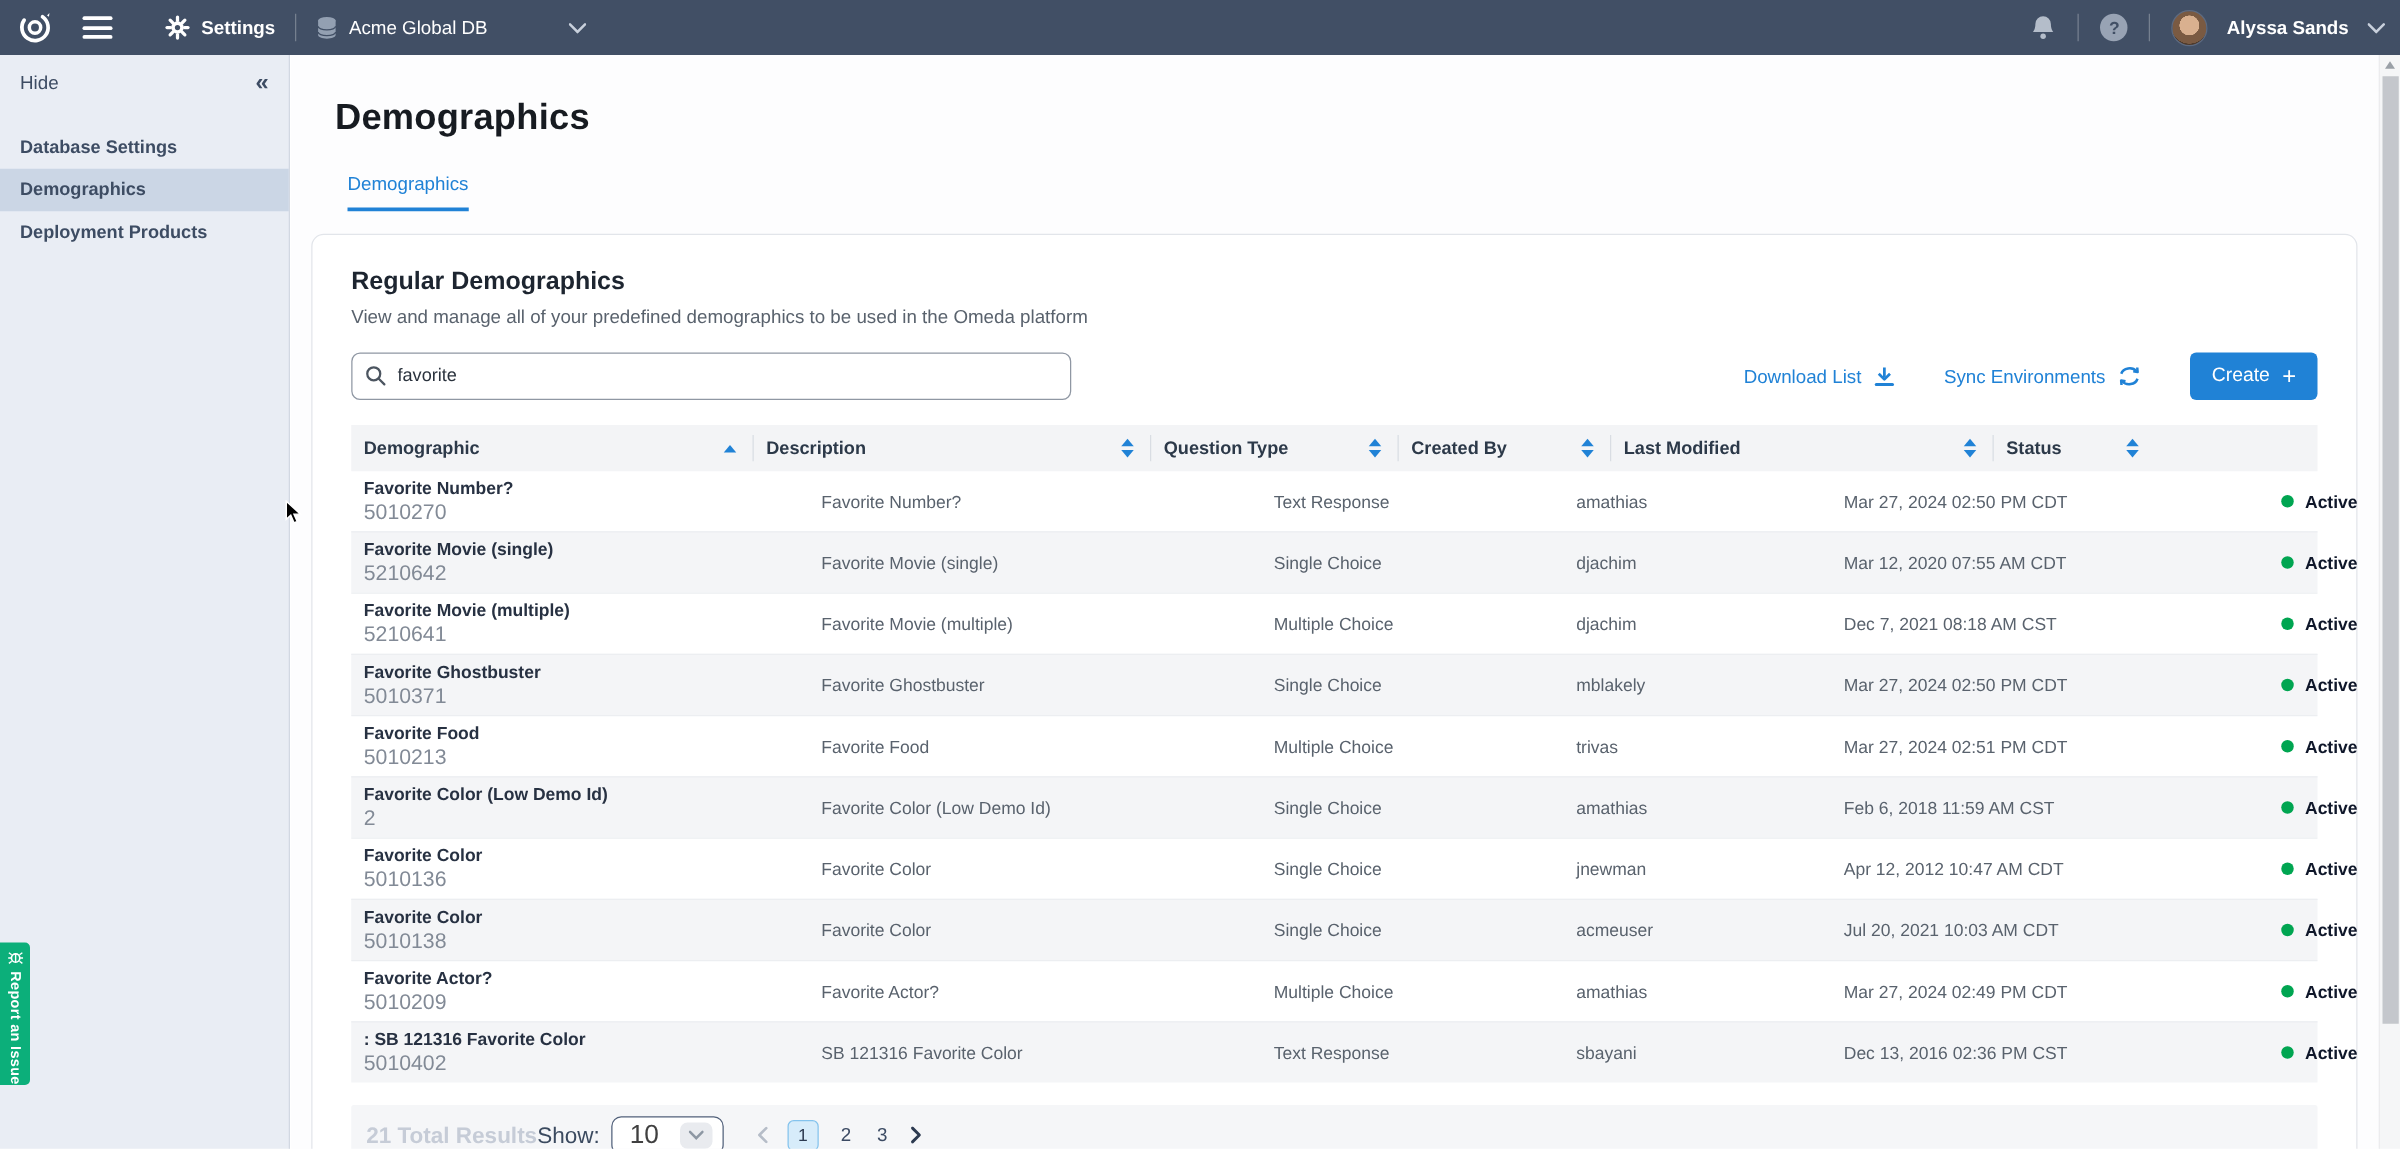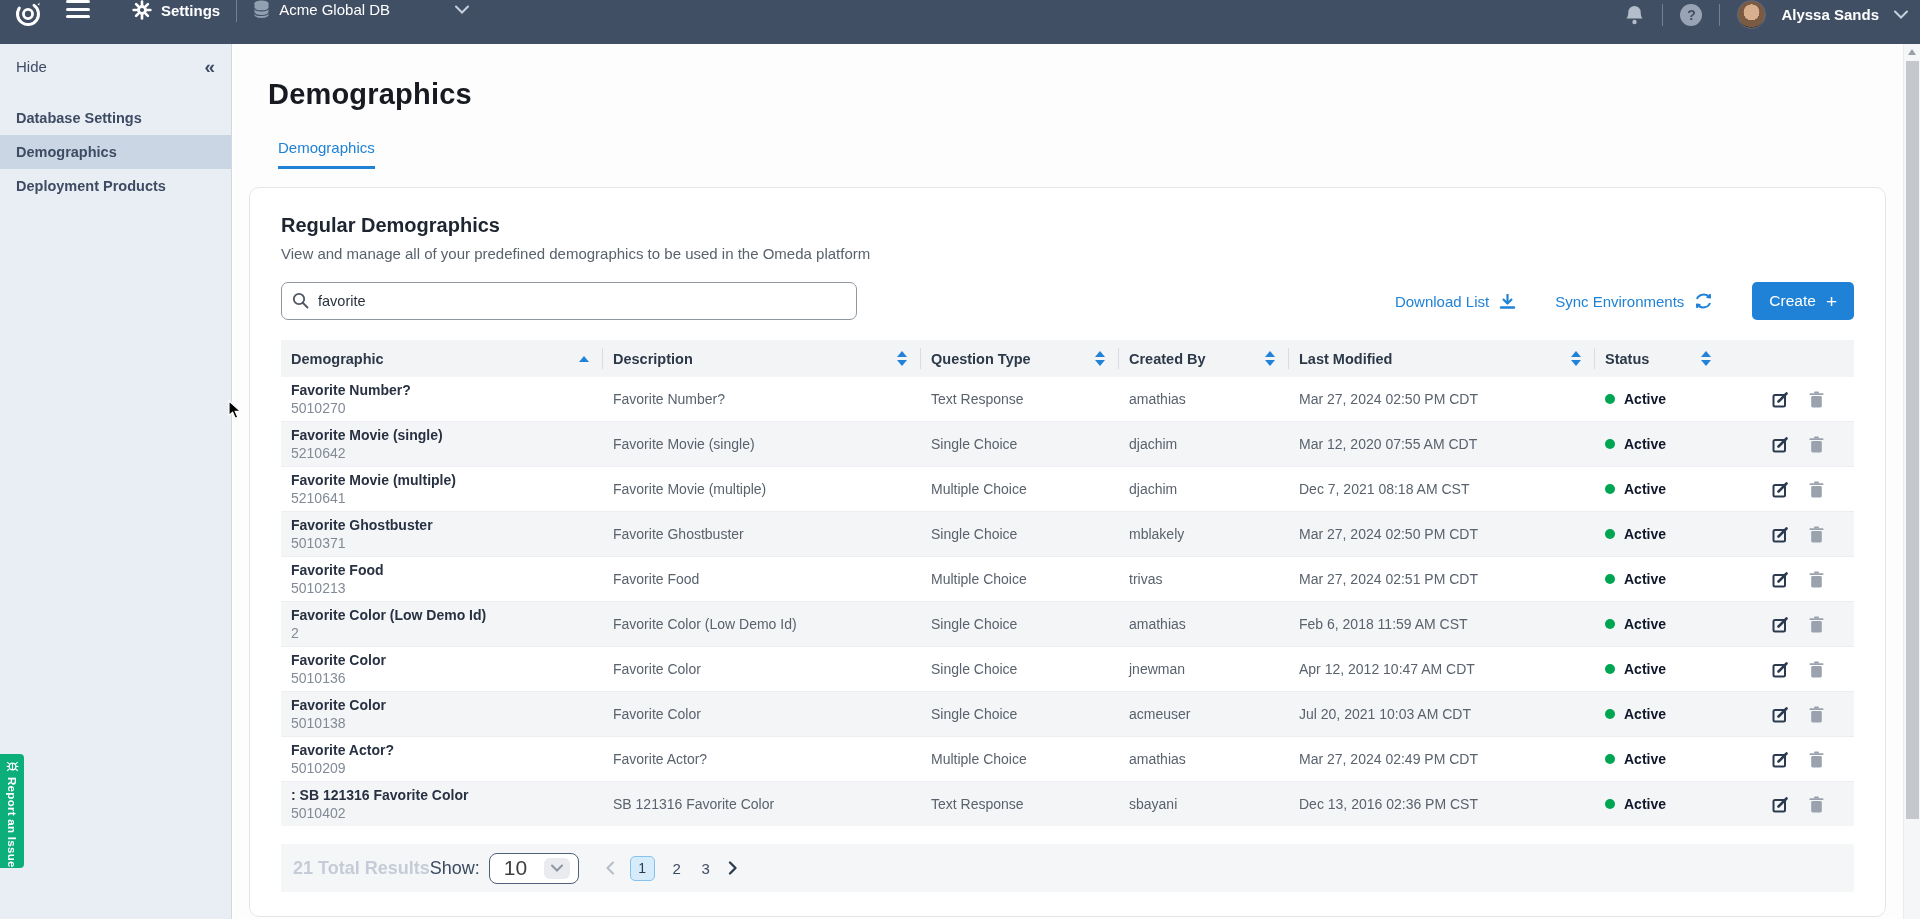--- a/index.html
+++ b/index.html
@@ -1,19 +1,19 @@
 <!DOCTYPE html>
 <html><head>
 <meta charset="utf-8">
 <style>
   * { margin:0; padding:0; box-sizing:border-box; }
   html,body { width:1920px; height:919px; overflow:hidden; font-family:"Liberation Sans", sans-serif; background:#fff; }
 
   
-  .topbar { position:absolute; top:0; left:0; width:1920px; height:44px; background:#414f65; display:flex; align-items:flex-start; z-index:50; }
+  .topbar { position:absolute; top:0; left:0; width:1920px; height:44px; background:#414f65; display:flex; align-items:center; z-index:50; }
   .logo { margin-left:14px; width:28px; height:28px; flex:0 0 auto; cursor:pointer; }
   .hamburger { margin-left:24px; width:24px; height:18px; display:flex; flex-direction:column; justify-content:space-between; cursor:pointer; }
   .hamburger span { display:block; height:3px; background:#fff; border-radius:2px; }
   .tb-app { display:flex; align-items:center; margin-left:42px; gap:9px; }
   .tb-app .label { color:#fff; font-size:15px; font-weight:700; }
   .tb-divider { width:1px; height:22px; background:rgba(255,255,255,.28); margin:0 16px; }
   .db-select { display:flex; align-items:center; gap:9px; cursor:pointer; }
   .db-select .label { color:#fff; font-size:15px; }
   .db-select .chev { margin-left:56px; }
   .tb-right { margin-left:auto; display:flex; align-items:center; gap:15px; margin-right:12px; }
@@ -49,26 +49,26 @@
 
   
   .table { margin-top:20px; width:100%; }
   .t-head { display:grid; grid-template-columns:322px 318px 198px 170px 306px 130px 1fr; background:#f3f4f6; height:37px; }
   .th { position:relative; display:flex; align-items:center; padding:0 14px 0 10px; font-size:14.5px; font-weight:700; color:#2c3949; }
   .th::after { content:""; position:absolute; right:0; top:8px; bottom:8px; width:1px; background:#d9dde3; }
   .th:last-child::after { display:none; }
   .sort { margin-left:auto; display:flex; flex-direction:column; gap:3px; align-items:center; cursor:pointer; }
   .caret-up { width:0; height:0; border-left:5px solid transparent; border-right:5px solid transparent; border-bottom:6px solid #2082d6; }
   .caret-down { width:0; height:0; border-left:5px solid transparent; border-right:5px solid transparent; border-top:6px solid #2082d6; }
-  .t-row { display:grid; grid-template-columns:322px 318px 198px 170px 306px 130px 1fr; min-height:44px; align-items:center; border-top:1px solid #eceef1; }
+  .t-row { display:grid; grid-template-columns:322px 318px 198px 170px 306px 130px 1fr; min-height:44px; align-items:center; border-top:1px solid #eceef1;gap:44px; }
   .t-row:first-child { border-top:none; }
   .t-row:nth-child(even) { background:#f4f5f7; }
   .td { padding:5px 14px 5px 10px; font-size:14px; color:#59626d; }
   .td .demo-name { font-size:14px; font-weight:700; color:#273142; }
-  .td .demo-id { font-size:14px; color:#828a96; margin-top:2px; }
+  .td .demo-id { font-size:17px; color:#828a96; margin-top:2px; }
   .td.status { display:flex; align-items:center; gap:9px; color:#0f172a;font-weight:bold; }
   .dot { width:10px; height:10px; border-radius:50%; background:#00a551; flex:0 0 auto; }
   .td.actions { display:flex; justify-content:flex-end; align-items:center; gap:20px; padding-right:30px; }
   .icon-btn { cursor:pointer; display:flex; }
 
   
   .card-footer { margin-top:18px; background:#f5f6f8; height:48px; display:flex; align-items:center; padding:0 12px 0 12px; border-radius:2px; }
   .total { font-size:18px; font-weight:700; color:#c6ccd7; }
   .foot-right { display:flex; align-items:center; gap:26px; }
   .show-group { display:flex; align-items:center; gap:9px; }

